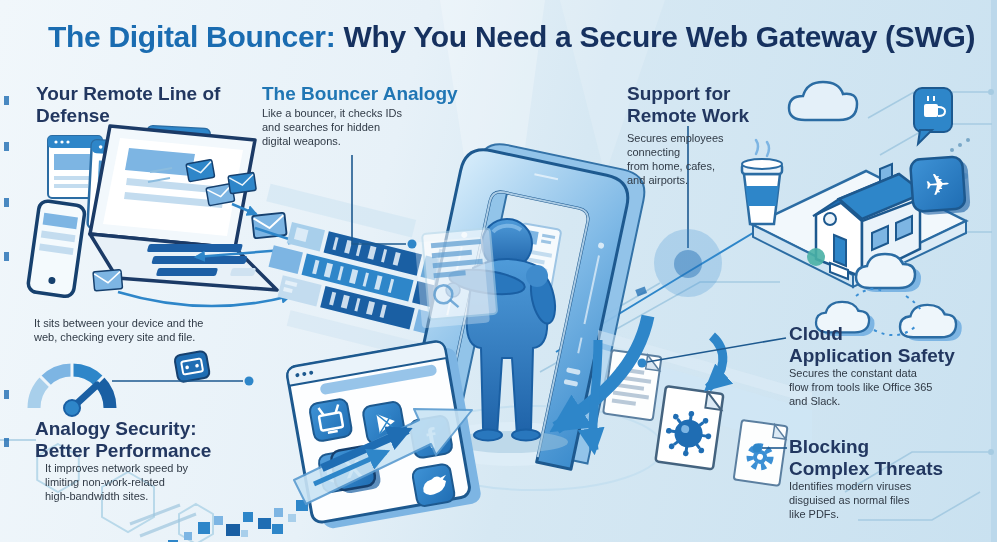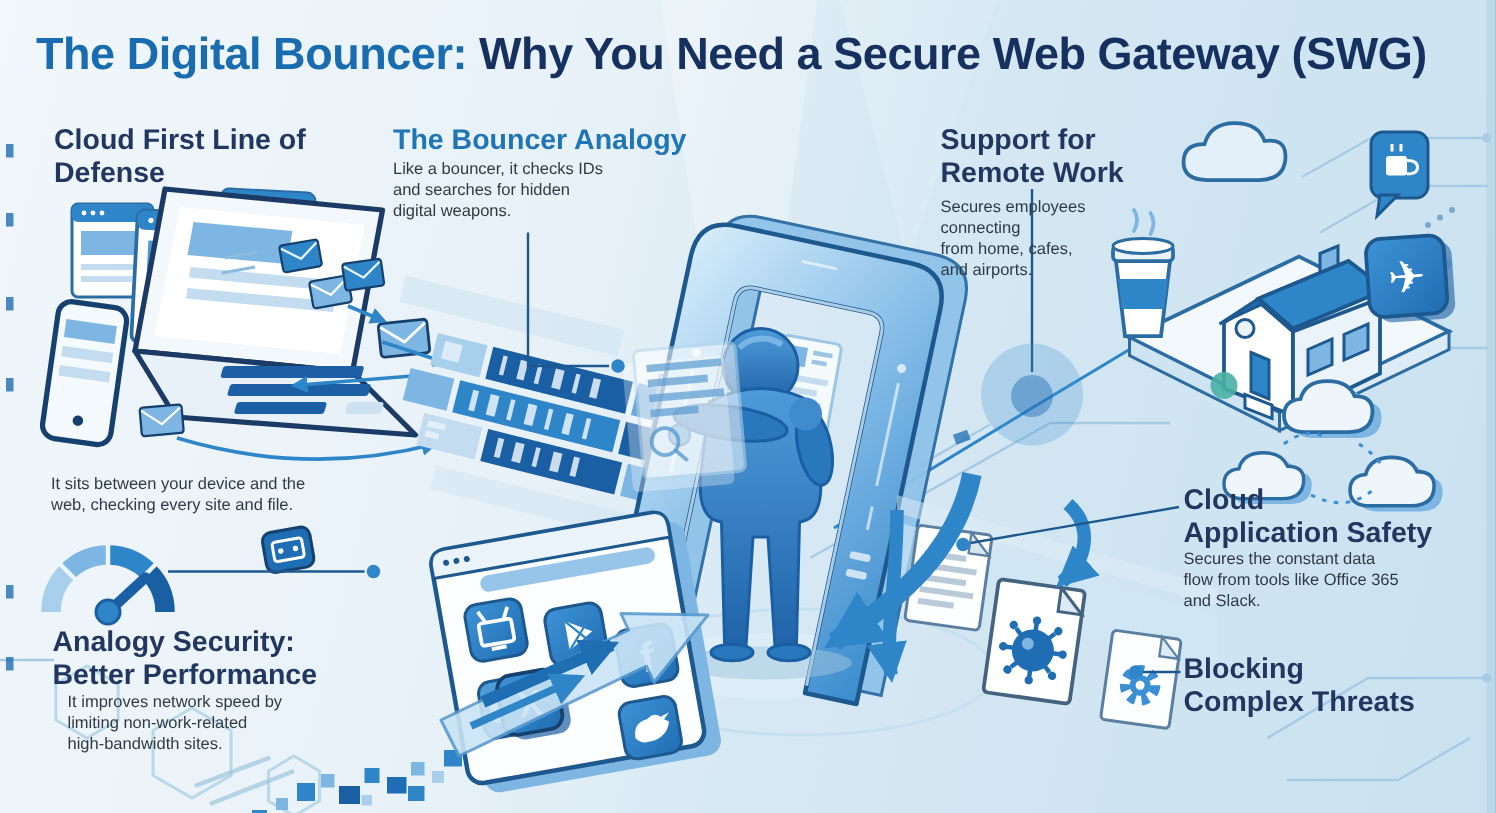--- a/index.html
+++ b/index.html
@@ -2,21 +2,21 @@
 <html><head>
 <meta charset="utf-8">
 <style>
   html,body{margin:0;padding:0;background:#9db8c9;}
   .stage{
     position:relative;width:997px;height:542px;overflow:hidden;
     font-family:"Liberation Sans",sans-serif;
     background:linear-gradient(104deg,#f1f7fb 0%,#e7f1f8 38%,#d6e8f3 55%,#c9e1f0 100%);
   }
   .abs{position:absolute;}
-  .title{left:24px;top:20px;font-size:30px;font-weight:700;letter-spacing:-0.3px;white-space:nowrap;}
+  .title{left:48px;top:20px;font-size:30px;font-weight:700;letter-spacing:-0.3px;white-space:nowrap;}
   .title .hl{color:#1a6cb1;}
   .title .rest{color:#16315f;}
   .h2{font-size:19px;font-weight:700;line-height:1.16;color:#223760;white-space:pre-line;}
   .h2.blue{color:#2076b4;}
   .body{font-size:11px;line-height:1.27;color:#303a46;white-space:pre-line;}
   svg .ln{stroke:#a6cbe2;stroke-width:1.6;fill:none;}
   svg .conn{stroke:#1d598f;stroke-width:1.6;fill:none;}
 </style>
 </head>
 <body>
@@ -482,21 +482,21 @@
         <path class="conn" d="M647,362 L786,338"></path>
     <circle cx="757" cy="448" r="4.5" fill="#2e86c9"></circle>
         <path class="conn" d="M762,448 H787"></path>
   </g>
 </svg>
 
 <div class="abs title">
   <span class="hl">The Digital Bouncer:</span><span class="rest"> Why You Need a Secure Web Gateway (SWG)</span>
 </div>
 
-<div class="abs h2" style="left:36px;top:83px;width:240px">Cloud First Line of Defense</div>
+<div class="abs h2" style="left:36px;top:83px;width:240px">Your Remote Line of Defense</div>
 <div class="abs h2 blue" style="left:262px;top:83px;width:220px">The Bouncer Analogy</div>
 
 <div class="abs body" style="left:34px;top:317px;width:270px">It sits between your device and the
 web, checking every site and file.</div>
 <div class="abs body" style="left:262px;top:107px;width:220px">Like a bouncer, it checks IDs
 and searches for hidden
 digital weapons.</div>
 
 <div class="abs h2" style="left:627px;top:83px;width:170px">Support for
 Remote Work</div>
@@ -512,14 +512,17 @@
 and Slack.</div>
 
 <div class="abs h2" style="left:35px;top:418px;width:210px">Analogy Security:
 Better Performance</div>
 <div class="abs body" style="left:45px;top:462px;width:230px">It improves network speed by
 limiting non-work-related
 high-bandwidth sites.</div>
 
 <div class="abs h2" style="left:789px;top:436px;width:200px">Blocking
 Complex Threats</div>
+<div class="abs body" style="left:789px;top:480px;width:205px">Identifies modern viruses
+disguised as normal files
+like PDFs.</div>
 
 </div>
 
 </body></html>

